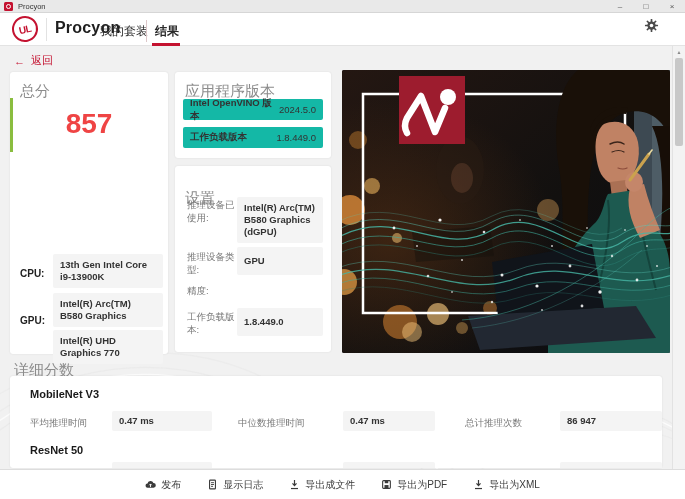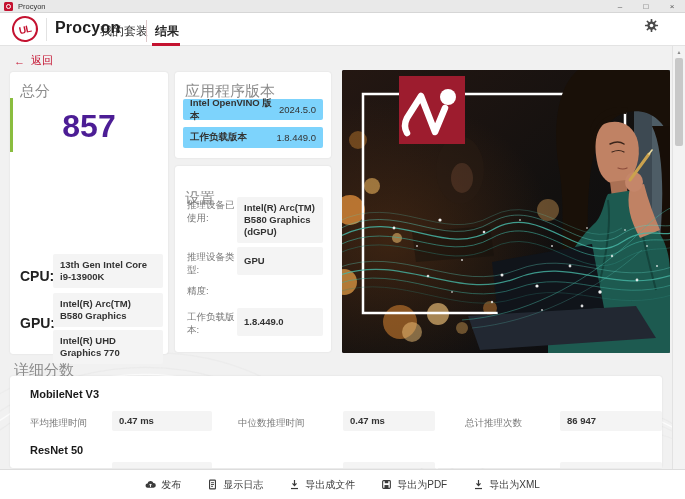--- a/index.html
+++ b/index.html
@@ -35,32 +35,32 @@
   .gear{position:absolute;left:644px;top:5px;width:22px;height:22px;}
   
   .content-bg{position:absolute;left:0;top:46px;width:685px;height:424px;z-index:0;}
   .backrow{position:absolute;left:14px;top:53px;z-index:5;font-size:11px;color:var(--accent-red);display:flex;gap:6px;align-items:center;}
   .card{position:absolute;background:#fff;border-radius:3px;box-shadow:0 0 2px rgba(0,0,0,.1);z-index:2;}
   .sec-label{font-size:15px;color:#8c8c8c;}
   
   .card-score{left:10px;top:72px;width:158px;height:282px;}
   .card-score .sec-label{position:absolute;left:10px;top:10px;}
   .green-bar{position:absolute;left:0;top:26px;width:3px;height:54px;background:var(--score-green);}
-  .score{position:absolute;left:0;top:36px;width:100%;text-align:center;font-size:32px;font-weight:700;color:#4c1d95;}
-  .spec-label{position:absolute;left:10px;font-size:14px;font-weight:bold;color:#222;}
+  .score{position:absolute;left:0;top:36px;width:100%;text-align:center;font-size:28px;font-weight:700;color:#ef4444;}
+  .spec-label{position:absolute;left:10px;font-size:10px;font-weight:bold;color:#222;}
   .vbox{background:#f4f4f4;border-radius:2px;font-size:9.5px;font-weight:bold;color:#333;line-height:12px;padding:5px 7px;}
   .cpu-label{top:196px;}
   .cpu-box{position:absolute;left:43px;top:182px;width:110px;}
   .gpu-label{top:243px;}
   .gpu-box1{position:absolute;left:43px;top:221px;width:110px;}
   .gpu-box2{position:absolute;left:43px;top:258px;width:110px;}
   
   .card-appver{left:175px;top:72px;width:156px;height:86px;}
   .card-appver .sec-label{position:absolute;left:10px;top:10px;}
-  .kv-row{position:absolute;left:8px;width:140px;height:21px;background:#7dd3fc;border-radius:2px;
+  .kv-row{position:absolute;left:8px;width:140px;height:21px;background:#14b8a6;border-radius:2px;
           display:flex;justify-content:space-between;align-items:center;padding:0 7px;font-size:9.5px;}
   .kv-row .k{font-weight:bold;color:#333;}
   .kv-row .v{color:#333;}
   .avrow1{top:27px;}
   .avrow2{top:55px;}
   
   .card-settings{left:175px;top:166px;width:156px;height:186px;}
   .card-settings .sec-label{position:absolute;left:10px;top:11px;margin-top:12px;}
   .set-label{position:absolute;left:12px;width:48px;font-size:9.5px;color:#777;line-height:13px;}
   .set-box{position:absolute;left:62px;width:86px;}

